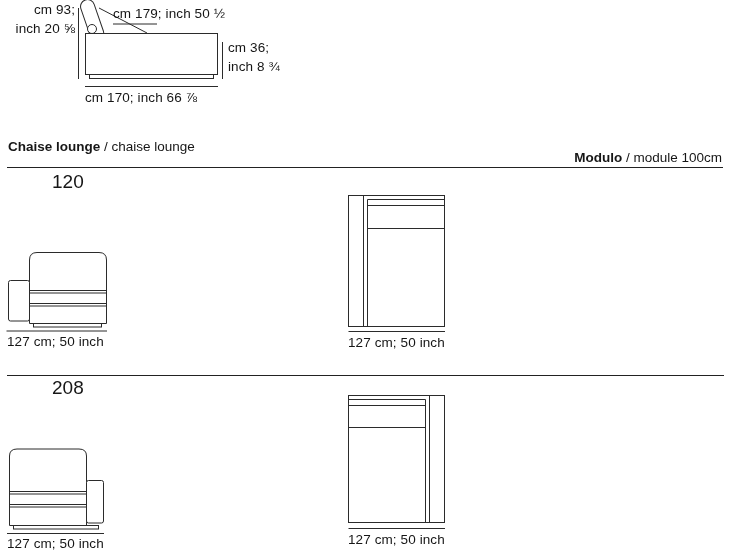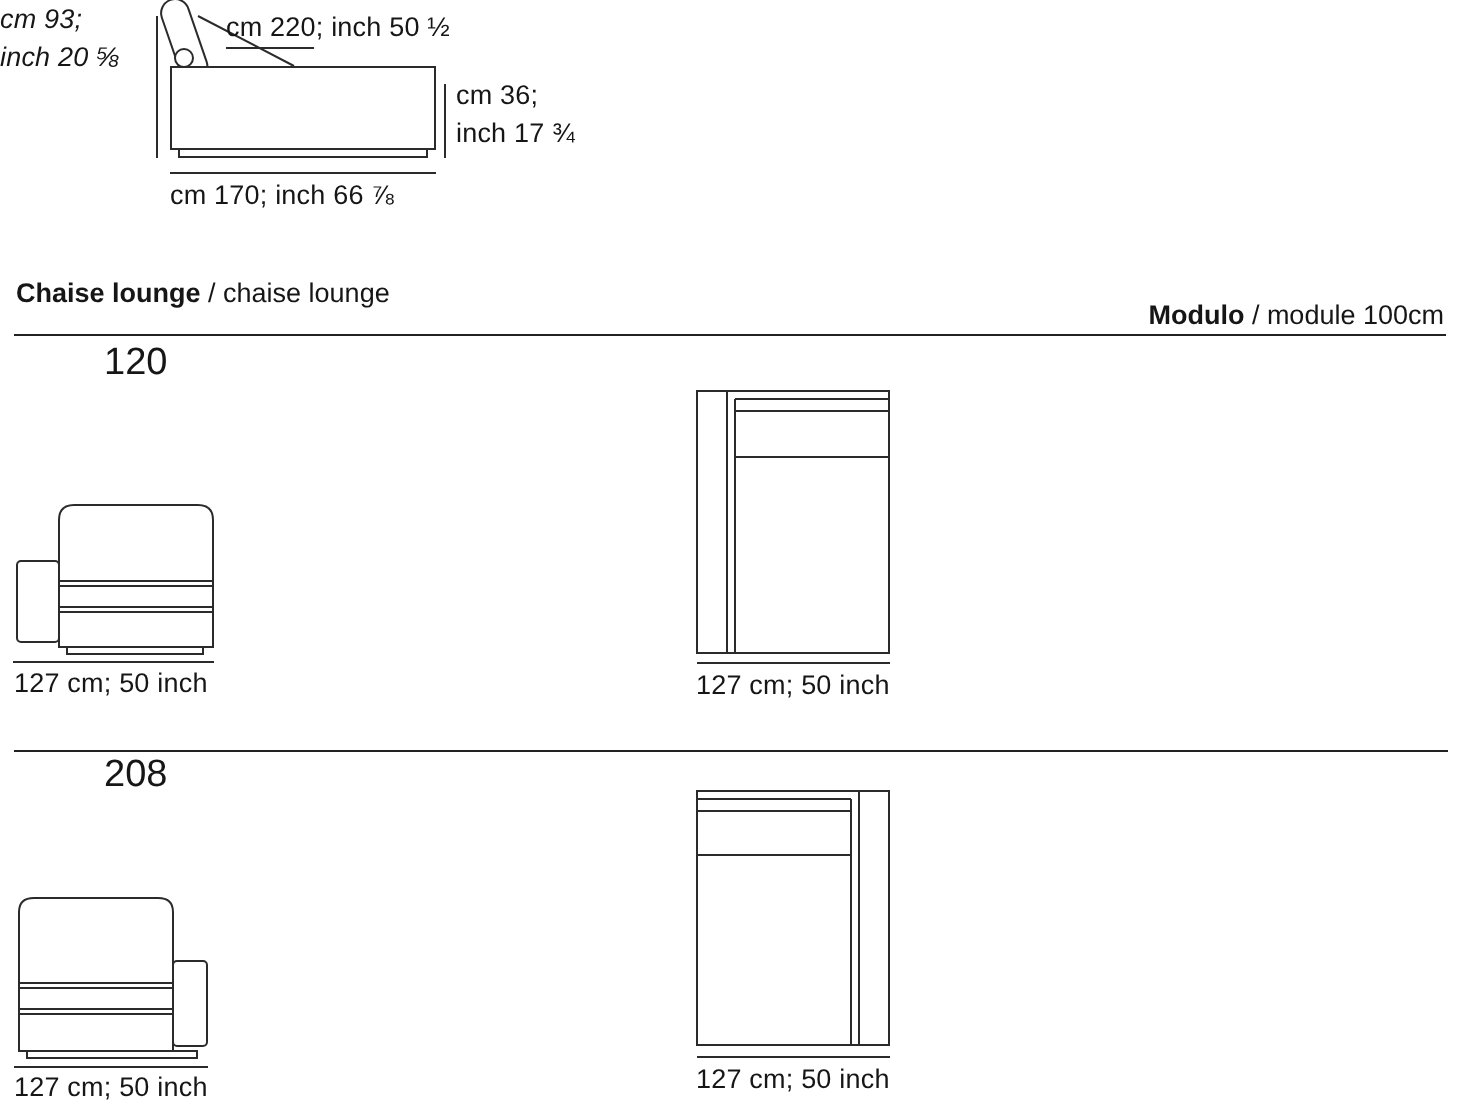--- a/index.html
+++ b/index.html
@@ -7,21 +7,21 @@
     width:730px;height:554px;position:relative;overflow:hidden;
     font-family:"Liberation Sans","DejaVu Sans",sans-serif;
     color:#1a1a1a;
   }
   .abs{position:absolute;}
   
   svg .ln{stroke:#2b2b2b;stroke-width:1;fill:none;}
   svg .fl{stroke:#2b2b2b;stroke-width:1;fill:#ffffff;}
   
   .dim{font-size:13.5px;line-height:19px;color:#161616;white-space:nowrap;letter-spacing:.1px;}
-  .dim-r{text-align:left;font-style:italic;}
+  .dim-r{text-align:right;}
   
   .hdr{font-size:13.5px;line-height:16px;color:#161616;white-space:nowrap;}
   .hdr .lead{font-weight:600;}
   .rule{position:absolute;left:7px;right:7px;height:0;border-top:1px solid #222;}
   .rule2{position:absolute;left:7px;right:6px;height:0;border-top:1.5px solid #222;}
   .code{font-size:19px;line-height:20px;font-weight:500;color:#161616;margin-left:44px;}
 </style>
 </head>
 <body>
 
@@ -38,25 +38,25 @@
   <line class="ln" x1="222.5" y1="42" x2="222.5" y2="79"></line>
   <line class="ln" x1="113" y1="24" x2="157" y2="24"></line>
   <line class="ln" x1="85" y1="86.5" x2="218" y2="86.5"></line>
 </svg>
 
 <div class="abs dim dim-r" style="left:0;top:6;width:75px">
   <div>cm 93;</div>
   <div>inch 20 ⅝</div>
 </div>
 
-<div class="abs dim" style="left:113px;top:4px">cm 220; inch 50 ½</div>
+<div class="abs dim" style="left:113px;top:4px">cm 179; inch 50 ½</div>
 
 <div class="abs dim" style="left:228px;top:38px">
   <div>cm 36;</div>
-  <div>inch 17 ¾</div>
+  <div>inch 8 ¾</div>
 </div>
 
 <div class="abs dim" style="left:85px;top:88px">cm 170; inch 66 ⅞</div>
 
 <div class="abs hdr" style="left:8px;top:139px">
   <span class="lead">Chaise lounge</span><span> / chaise lounge</span>
 </div>
 <div class="abs hdr" style="right:8px;top:150px;text-align:right">
   <span class="lead">Modulo</span><span> / module 100cm</span>
 </div>

